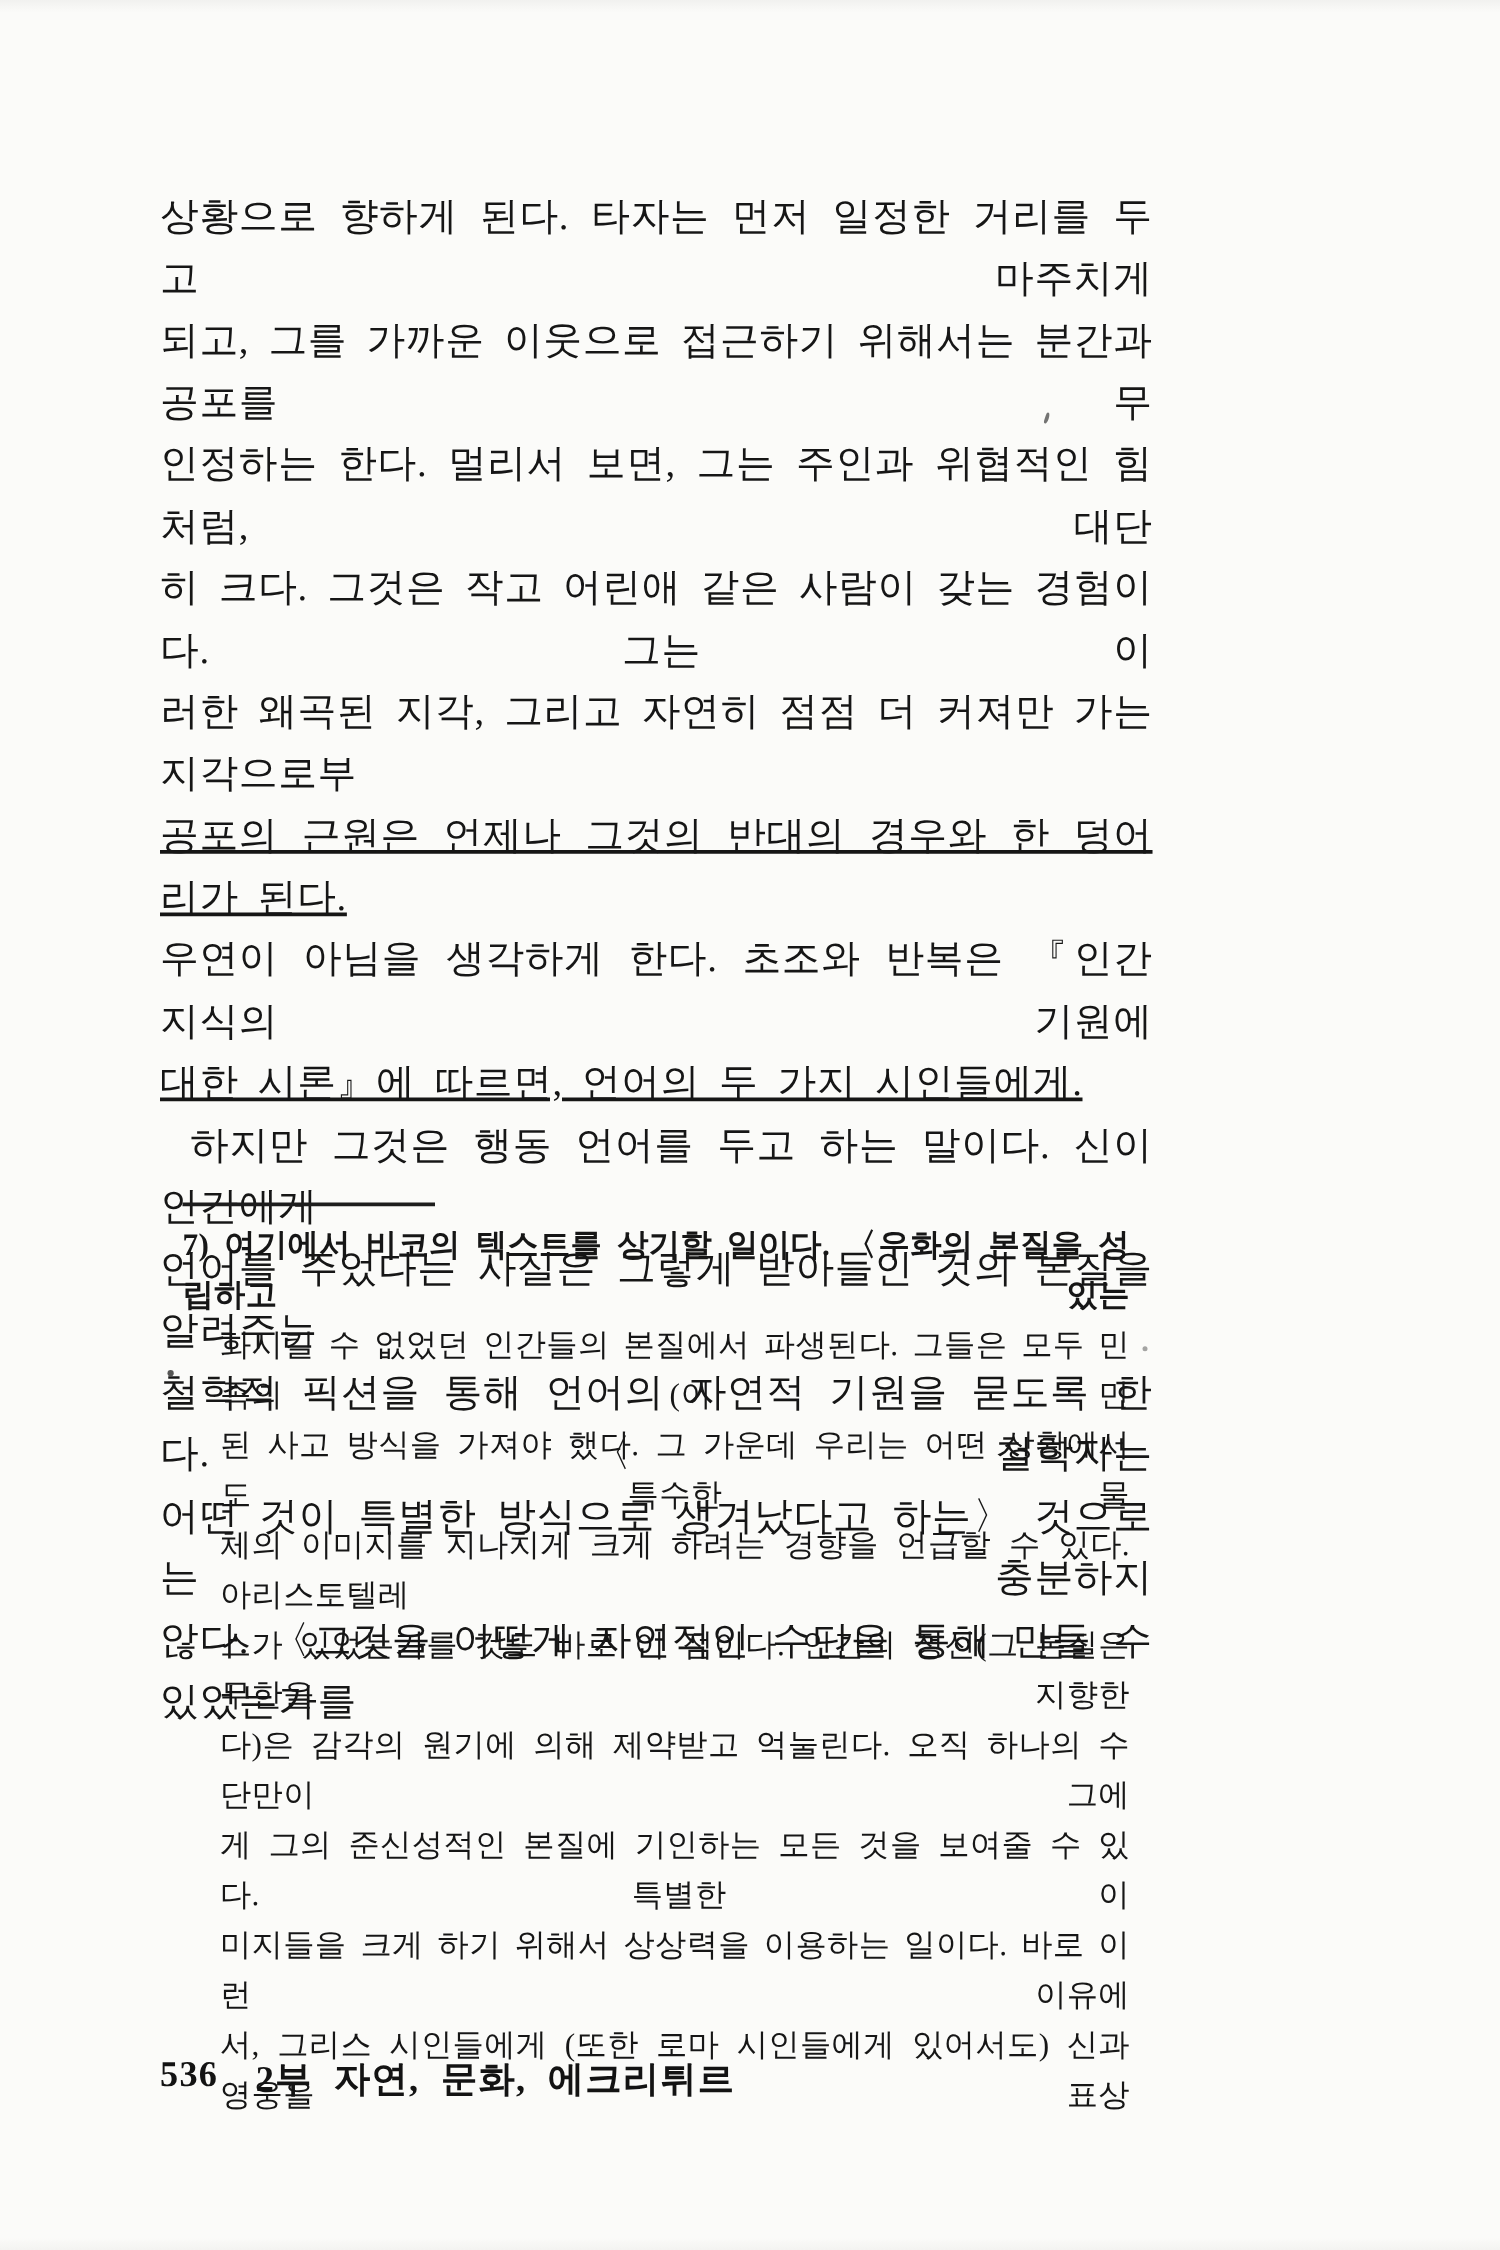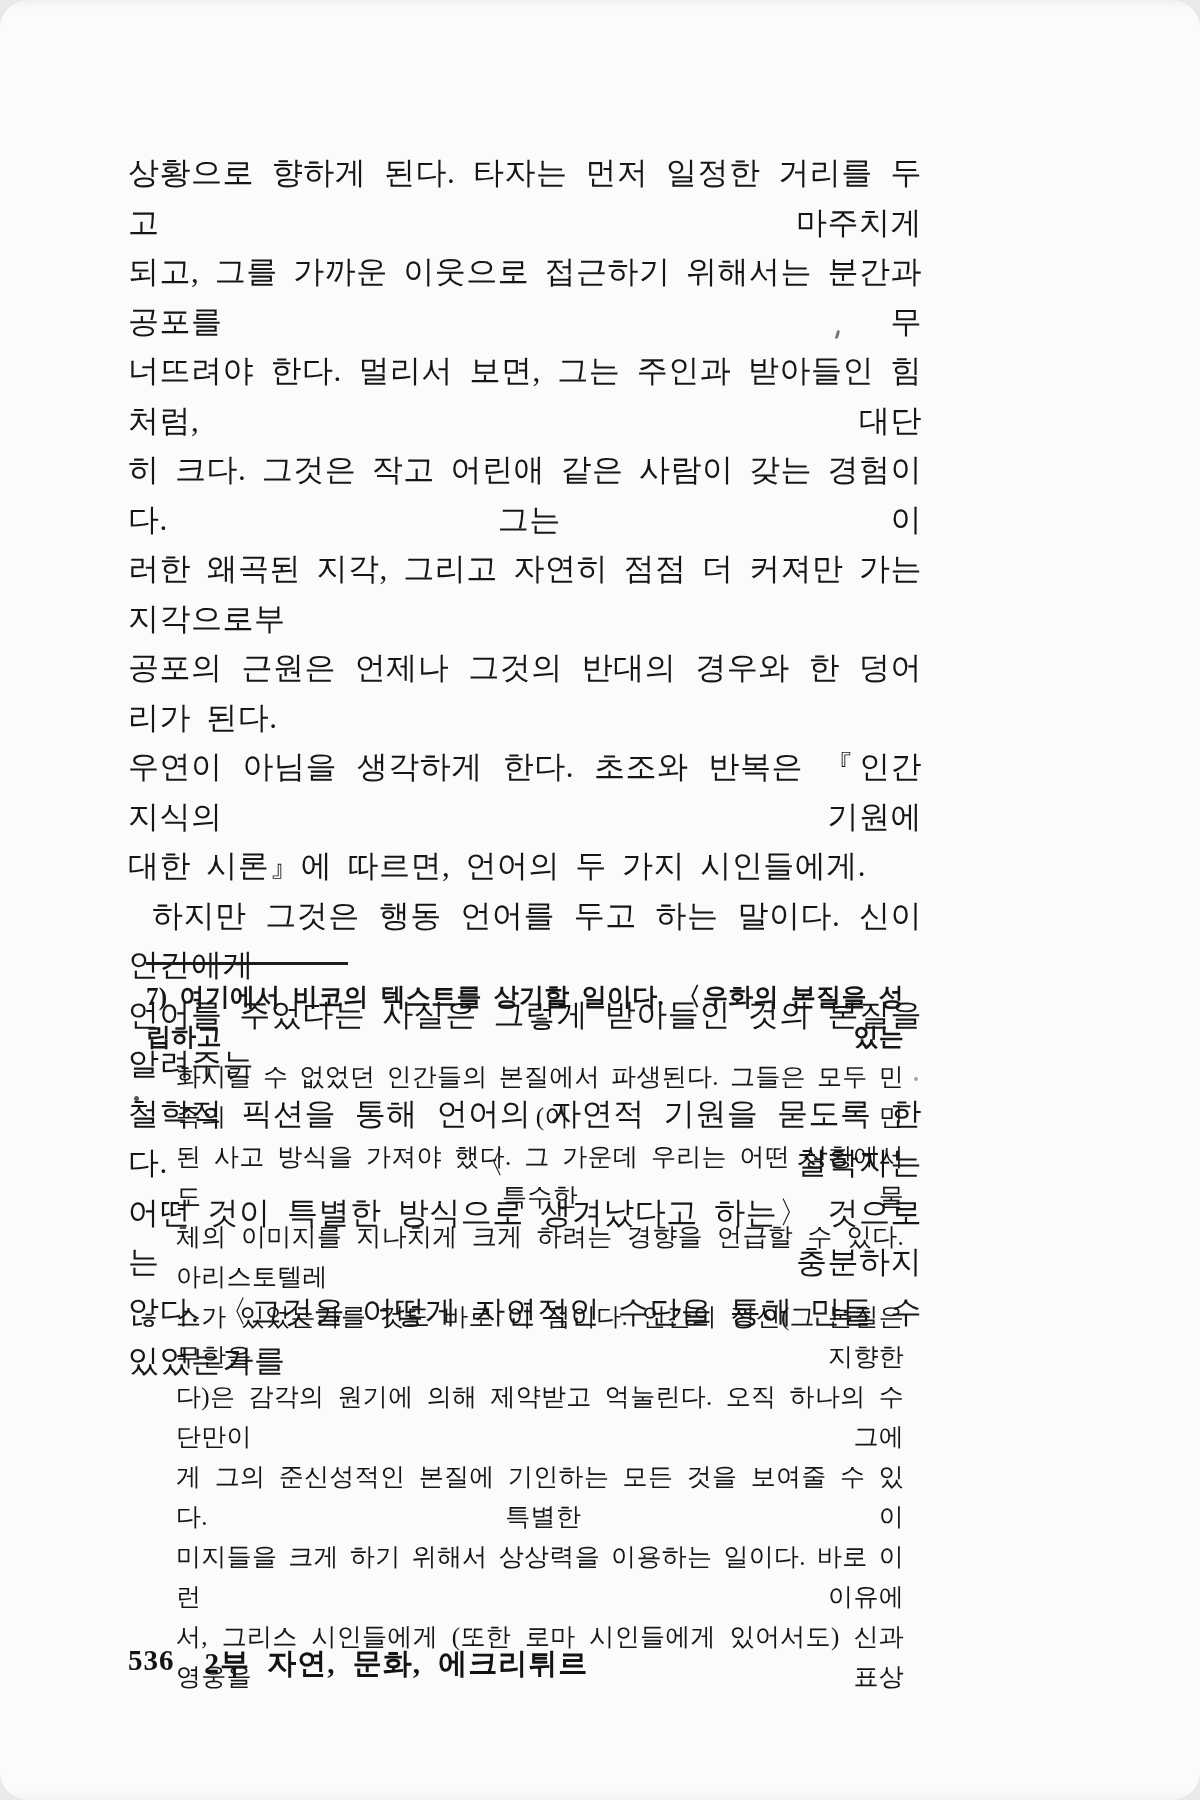--- a/index.html
+++ b/index.html
@@ -5,29 +5,28 @@
   html,body{margin:0;padding:0;background:#e9e9e7;}
   .page{
     position:relative;
     width:1200px;height:1800px;
     margin:0 auto;
     background:#fbfbf9;
     background-image:linear-gradient(#f1f1ef 0px,#fbfbf9 10px,#fbfbf9 1790px,#f3f3f1 1800px);
     color:#161616;
     font-family:"Liberation Serif","DejaVu Serif",serif;
     overflow:hidden;
-    border-radius:28px;
   }
   
   .body-text{
     position:absolute;left:128px;top:148px;width:794px;
     font-size:31px;line-height:49.5px;letter-spacing:.5px;word-spacing:7px;
   }
   .line{text-align:justify;text-align-last:justify;text-justify:inter-word;white-space:normal;}
-  .line.flush-last{text-align-last:left;}
+  .line.flush-last{text-align-last:left;text-decoration:underline;}
   .line.indent{text-indent:24px;}
   sup{font-size:.58em;vertical-align:super;line-height:0;letter-spacing:0;}
   
   .footnote{
     position:absolute;left:146px;top:962px;width:758px;
     font-size:25px;line-height:40px;letter-spacing:.3px;word-spacing:4px;
   }
   .footnote-rule{width:202px;height:3px;background:#1d1d1d;margin:0 0 12px 0;}
   .fn-line{margin-left:30px;}
   .fn-line.fn-first{margin-left:0;font-weight:bold;}
@@ -45,21 +44,21 @@
 </style>
 </head>
 <body>
 
 <div class="page">
 
   <main class="body-text">
       <div>
         <div class="line"><span>상황으로 향하게 된다. 타자는 먼저 일정한 거리를 두고 마주치게</span></div>
         <div class="line"><span>되고, 그를 가까운 이웃으로 접근하기 위해서는 분간과 공포를 무</span></div>
-        <div class="line"><span>너뜨려야 한다. 멀리서 보면, 그는 주인과 받아들인 힘처럼, 대단</span></div>
+        <div class="line"><span>인정하는 한다. 멀리서 보면, 그는 주인과 위협적인 힘처럼, 대단</span></div>
         <div class="line"><span>히 크다. 그것은 작고 어린애 같은 사람이 갖는 경험이다. 그는 이</span></div>
         <div class="line"><span>러한 왜곡된 지각, 그리고 자연히 점점 더 커져만 가는 지각으로부</span></div>
         <div class="line flush-last"><span>공포의 근원은 언제나 그것의 반대의 경우와 한 덩어리가 된다.</span></div>
       </div>
       <div>
         <div class="line"><span>우연이 아님을 생각하게 한다. 초조와 반복은 『인간 지식의 기원에</span></div>
         <div class="line flush-last"><span>대한 시론』에 따르면, 언어의 두 가지 시인들에게.</span></div>
       </div>
       <div>
         <div class="line indent"><span>하지만 그것은 행동 언어를 두고 하는 말이다. 신이 인간에게</span></div>

